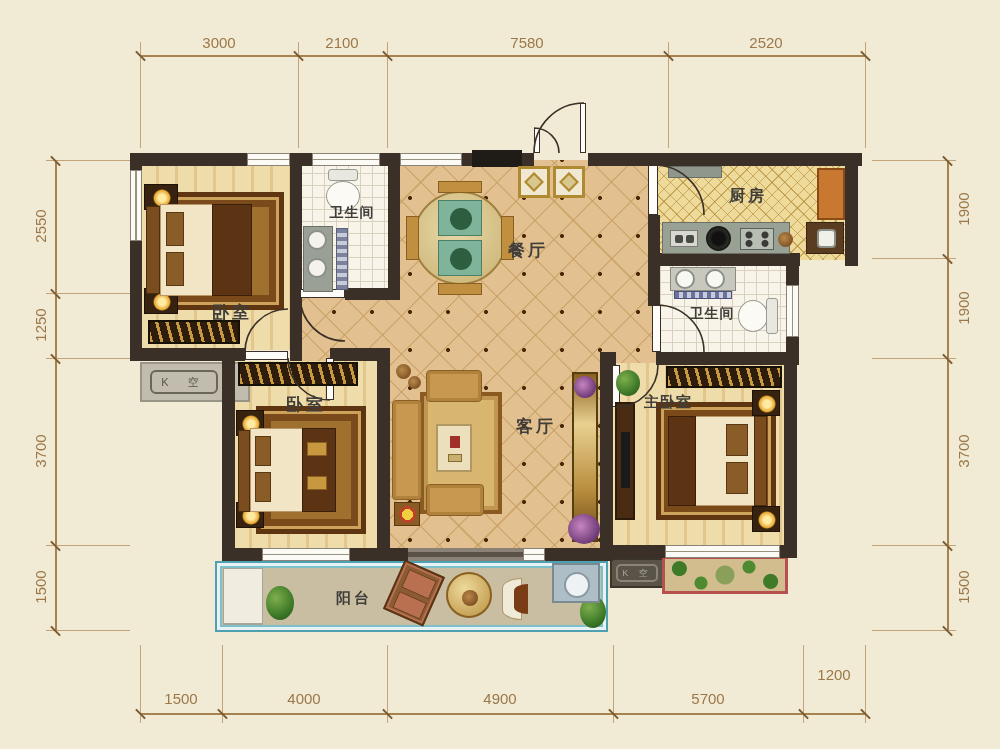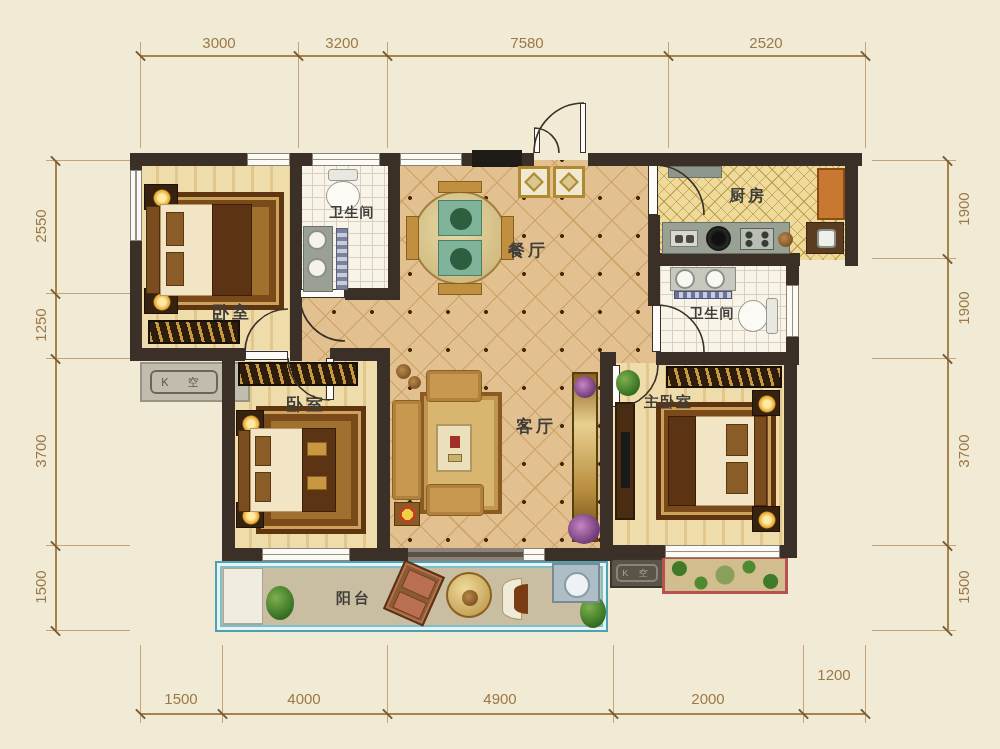--- a/index.html
+++ b/index.html
@@ -292,41 +292,41 @@
   <div class="ext" style="left:298px;top:42px;width:1px;height:106px;"></div>
   <div class="ext" style="left:387px;top:42px;width:1px;height:106px;"></div>
   <div class="ext" style="left:668px;top:42px;width:1px;height:106px;"></div>
   <div class="ext" style="left:865px;top:42px;width:1px;height:106px;"></div>
   <div class="slash" style="left:134px;top:55px;"></div>
   <div class="slash" style="left:292px;top:55px;"></div>
   <div class="slash" style="left:381px;top:55px;"></div>
   <div class="slash" style="left:662px;top:55px;"></div>
   <div class="slash" style="left:859px;top:55px;"></div>
   <span class="dimtxt" style="left:219px;top:42px;">3000</span>
-  <span class="dimtxt" style="left:342px;top:42px;">3200</span>
+  <span class="dimtxt" style="left:342px;top:42px;">2100</span>
   <span class="dimtxt" style="left:527px;top:42px;">7580</span>
   <span class="dimtxt" style="left:766px;top:42px;">2520</span>
 
   <div class="dline" style="left:140px;top:713px;width:725px;height:1.5px;"></div>
   <div class="ext" style="left:140px;top:645px;width:1px;height:78px;"></div>
   <div class="ext" style="left:222px;top:645px;width:1px;height:78px;"></div>
   <div class="ext" style="left:387px;top:645px;width:1px;height:78px;"></div>
   <div class="ext" style="left:613px;top:645px;width:1px;height:78px;"></div>
   <div class="ext" style="left:803px;top:645px;width:1px;height:78px;"></div>
   <div class="ext" style="left:865px;top:645px;width:1px;height:78px;"></div>
   <div class="slash" style="left:134px;top:713px;"></div>
   <div class="slash" style="left:216px;top:713px;"></div>
   <div class="slash" style="left:381px;top:713px;"></div>
   <div class="slash" style="left:607px;top:713px;"></div>
   <div class="slash" style="left:797px;top:713px;"></div>
   <div class="slash" style="left:859px;top:713px;"></div>
   <span class="dimtxt" style="left:181px;top:698px;">1500</span>
   <span class="dimtxt" style="left:304px;top:698px;">4000</span>
   <span class="dimtxt" style="left:500px;top:698px;">4900</span>
-  <span class="dimtxt" style="left:708px;top:698px;">2000</span>
+  <span class="dimtxt" style="left:708px;top:698px;">5700</span>
   <span class="dimtxt" style="left:834px;top:674px;">1200</span>
 
   <div class="dline" style="left:55px;top:160px;width:1.5px;height:470px;"></div>
   <div class="ext" style="left:46px;top:160px;width:84px;height:1px;"></div>
   <div class="ext" style="left:46px;top:293px;width:84px;height:1px;"></div>
   <div class="ext" style="left:46px;top:358px;width:84px;height:1px;"></div>
   <div class="ext" style="left:46px;top:545px;width:84px;height:1px;"></div>
   <div class="ext" style="left:46px;top:630px;width:84px;height:1px;"></div>
   <div class="slash" style="left:49px;top:160px;"></div>
   <div class="slash" style="left:49px;top:293px;"></div>

